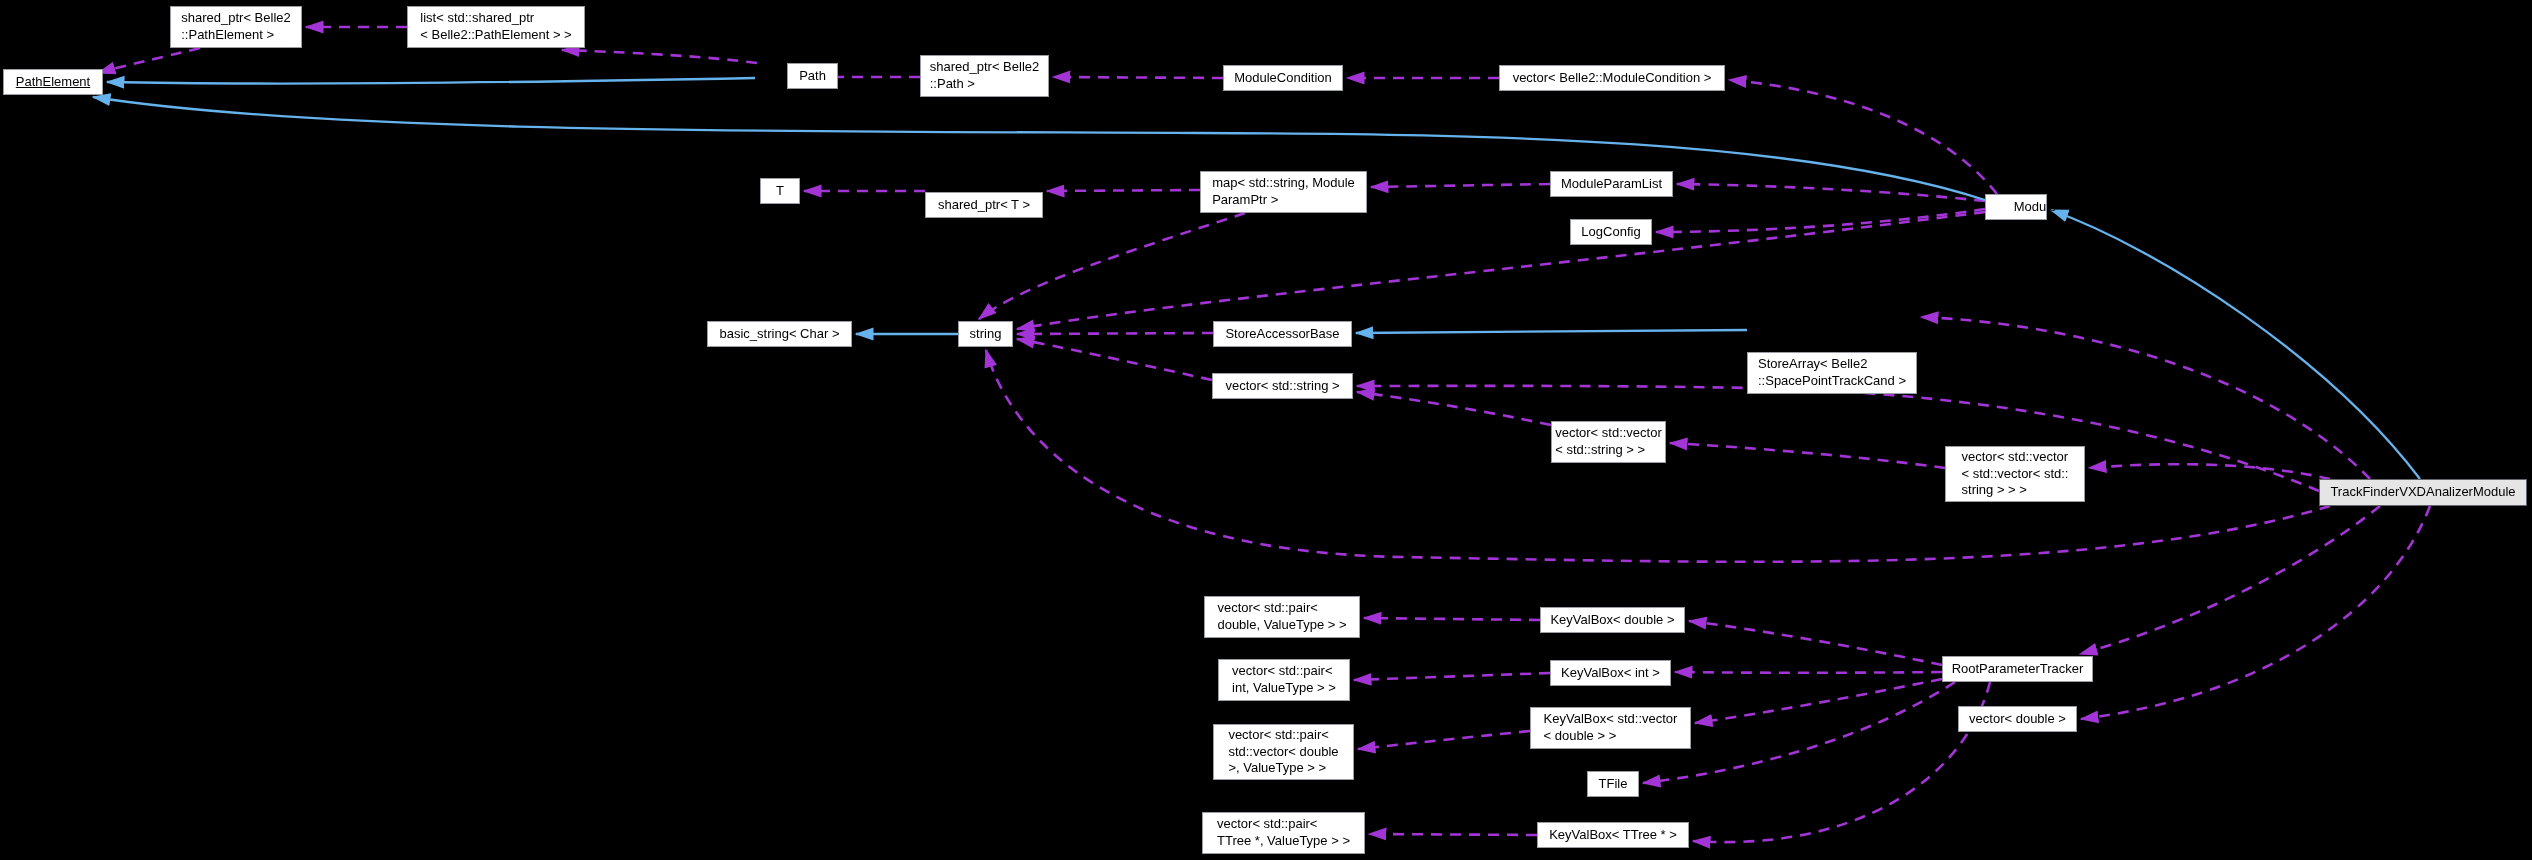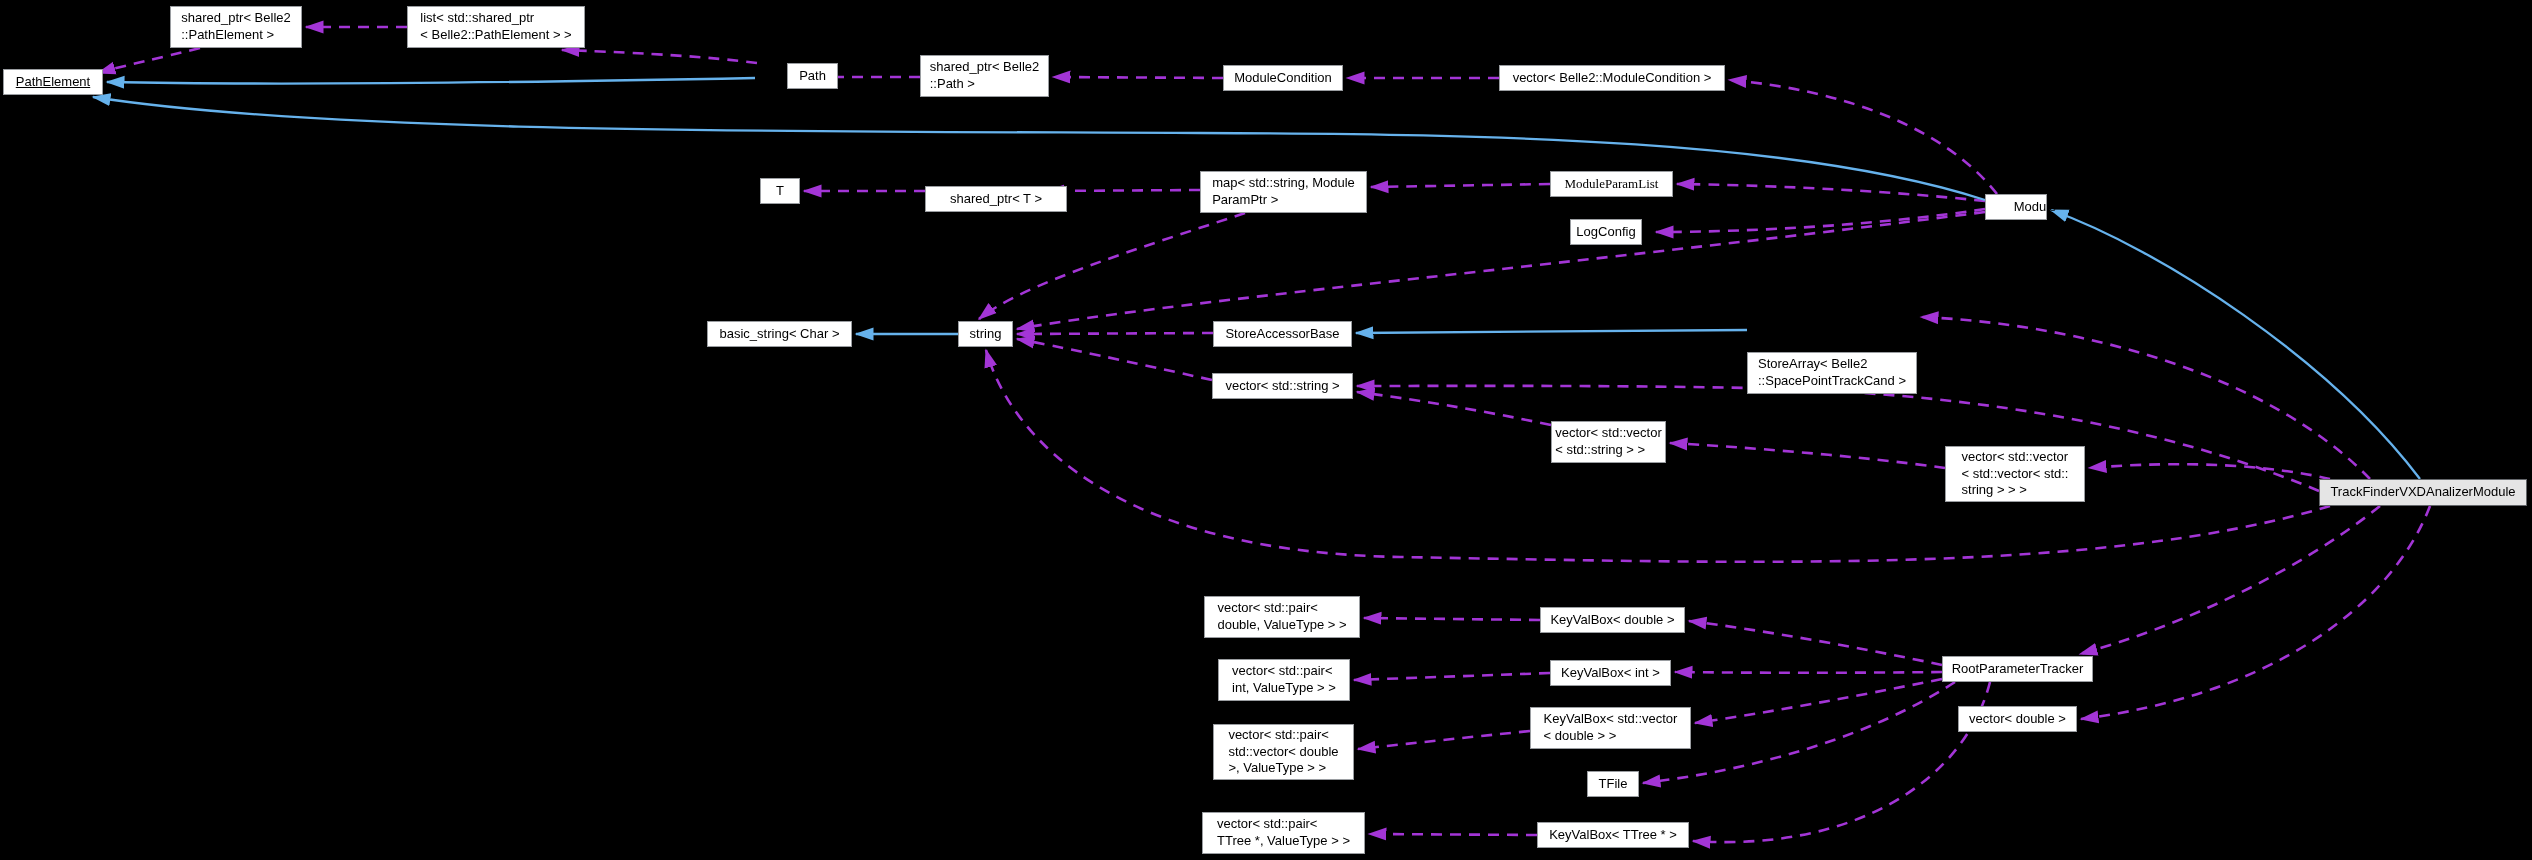--- a/index.html
+++ b/index.html
@@ -75,25 +75,25 @@
 ::PathElement &gt;</div>
       <div class="node" style="left: 407px; top: 6px; width: 178px; height: 42px;">list&lt; std::shared_ptr
 &lt; Belle2::PathElement &gt; &gt;</div>
       <div class="node" style="left: 755px; top: 63px; width: 51px; height: 26px; margin-left: 32px;">Path</div>
       <div class="node" style="left: 920px; top: 55px; width: 129px; height: 42px;">shared_ptr&lt; Belle2
 ::Path &gt;</div>
       <div class="node" style="left: 1223px; top: 65px; width: 120px; height: 26px;">ModuleCondition</div>
       <div class="node" style="left: 1499px; top: 65px; width: 226px; height: 26px;">vector&lt; Belle2::ModuleCondition &gt;</div>
       <div class="node" style="left: 1985px; top: 194px; width: 62px; height: 26px; padding-left: 40px;">Module</div>
       <div class="node" style="left: 760px; top: 178px; width: 40px; height: 26px;">T</div>
-      <div class="node" style="left: 925px; top: 186px; width: 142px; height: 26px;">shared_ptr&lt; T &gt;</div>
+      <div class="node" style="left: 925px; top: 192px; width: 118px; height: 26px;">shared_ptr&lt; T &gt;</div>
       <div class="node" style="left: 1200px; top: 171px; width: 167px; height: 42px;">map&lt; std::string, Module
 ParamPtr &gt;</div>
-      <div class="node" style="left: 1550px; top: 171px; width: 123px; height: 26px; font-family: Liberation Serif, serif;">ModuleParamList</div>
-      <div class="node" style="left: 1570px; top: 219px; width: 72px; height: 26px;">LogConfig</div>
+      <div class="node" style="left: 1550px; top: 171px; width: 123px; height: 26px;">ModuleParamList</div>
+      <div class="node" style="left: 1570px; top: 219px; width: 82px; height: 26px;">LogConfig</div>
       <div class="node" style="left: 707px; top: 321px; width: 145px; height: 26px;">basic_string&lt; Char &gt;</div>
       <div class="node" style="left: 958px; top: 321px; width: 55px; height: 26px;">string</div>
       <div class="node" style="left: 1213px; top: 321px; width: 139px; height: 26px;">StoreAccessorBase</div>
       <div class="node" style="left: 1747px; top: 308px; width: 170px; height: 42px; margin-top: 44px;">StoreArray&lt; Belle2
 ::SpacePointTrackCand &gt;</div>
       <div class="node" style="left: 1212px; top: 373px; width: 141px; height: 26px;">vector&lt; std::string &gt;</div>
       <div class="node" style="left: 1551px; top: 421px; width: 115px; height: 42px;">vector&lt; std::vector
 &lt; std::string &gt; &gt;</div>
       <div class="node" style="left: 1945px; top: 446px; width: 140px; height: 56px;">vector&lt; std::vector
 &lt; std::vector&lt; std::

